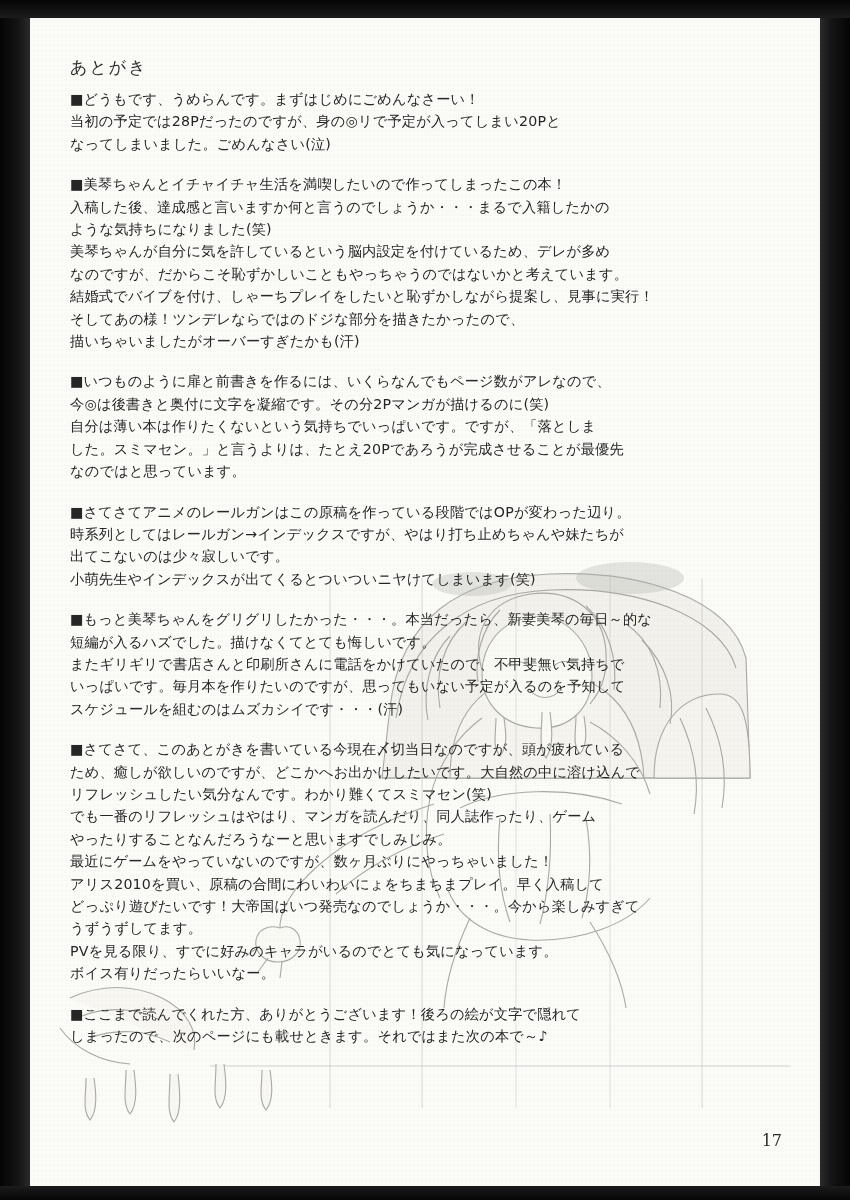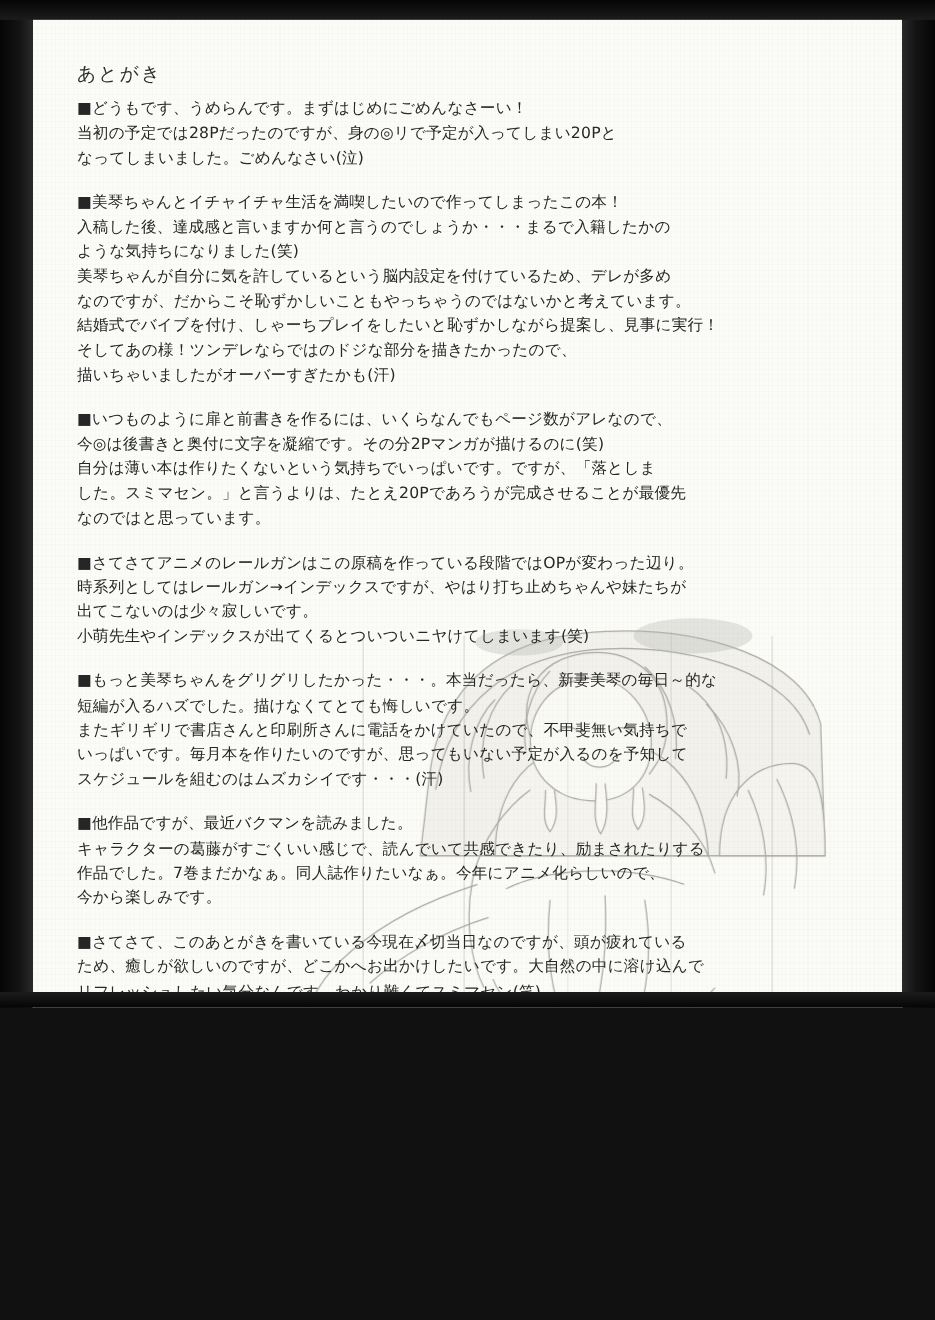--- a/index.html
+++ b/index.html
@@ -9,21 +9,21 @@
   }
   body {
     width: 850px;
     height: 1200px;
     overflow: hidden;
     font-family: "DejaVu Sans", sans-serif;
   }
   .page {
     position: relative;
     width: 850px;
-    height: 916px;
+    height: 1200px;
     background: #1a1a1a;
     overflow: hidden;
   }
   
   .sheet {
     position: absolute;
     left: 30px;
     top: 18px;
     width: 790px;
     height: 1168px;
@@ -216,24 +216,20 @@
 なのではと思っています。</p>
       <p class="para">■さてさてアニメのレールガンはこの原稿を作っている段階ではOPが変わった辺り。
 時系列としてはレールガン→インデックスですが、やはり打ち止めちゃんや妹たちが
 出てこないのは少々寂しいです。
 小萌先生やインデックスが出てくるとついついニヤけてしまいます(笑)</p>
       <p class="para">■もっと美琴ちゃんをグリグリしたかった・・・。本当だったら、新妻美琴の毎日～的な
 短編が入るハズでした。描けなくてとても悔しいです。
 またギリギリで書店さんと印刷所さんに電話をかけていたので、不甲斐無い気持ちで
 いっぱいです。毎月本を作りたいのですが、思ってもいない予定が入るのを予知して
 スケジュールを組むのはムズカシイです・・・(汗)</p>
-      <p class="para">■他作品ですが、最近バクマンを読みました。
-キャラクターの葛藤がすごくいい感じで、読んでいて共感できたり、励まされたりする
-作品でした。7巻まだかなぁ。同人誌作りたいなぁ。今年にアニメ化らしいので、
-今から楽しみです。</p>
       <p class="para">■さてさて、このあとがきを書いている今現在〆切当日なのですが、頭が疲れている
 ため、癒しが欲しいのですが、どこかへお出かけしたいです。大自然の中に溶け込んで
 リフレッシュしたい気分なんです。わかり難くてスミマセン(笑)
 でも一番のリフレッシュはやはり、マンガを読んだり、同人誌作ったり、ゲーム
 やったりすることなんだろうなーと思いますでしみじみ。
 最近にゲームをやっていないのですが、数ヶ月ぶりにやっちゃいました！
 アリス2010を買い、原稿の合間にわいわいにょをちまちまプレイ。早く入稿して
 どっぷり遊びたいです！大帝国はいつ発売なのでしょうか・・・。今から楽しみすぎて
 うずうずしてます。
 PVを見る限り、すでに好みのキャラがいるのでとても気になっています。

